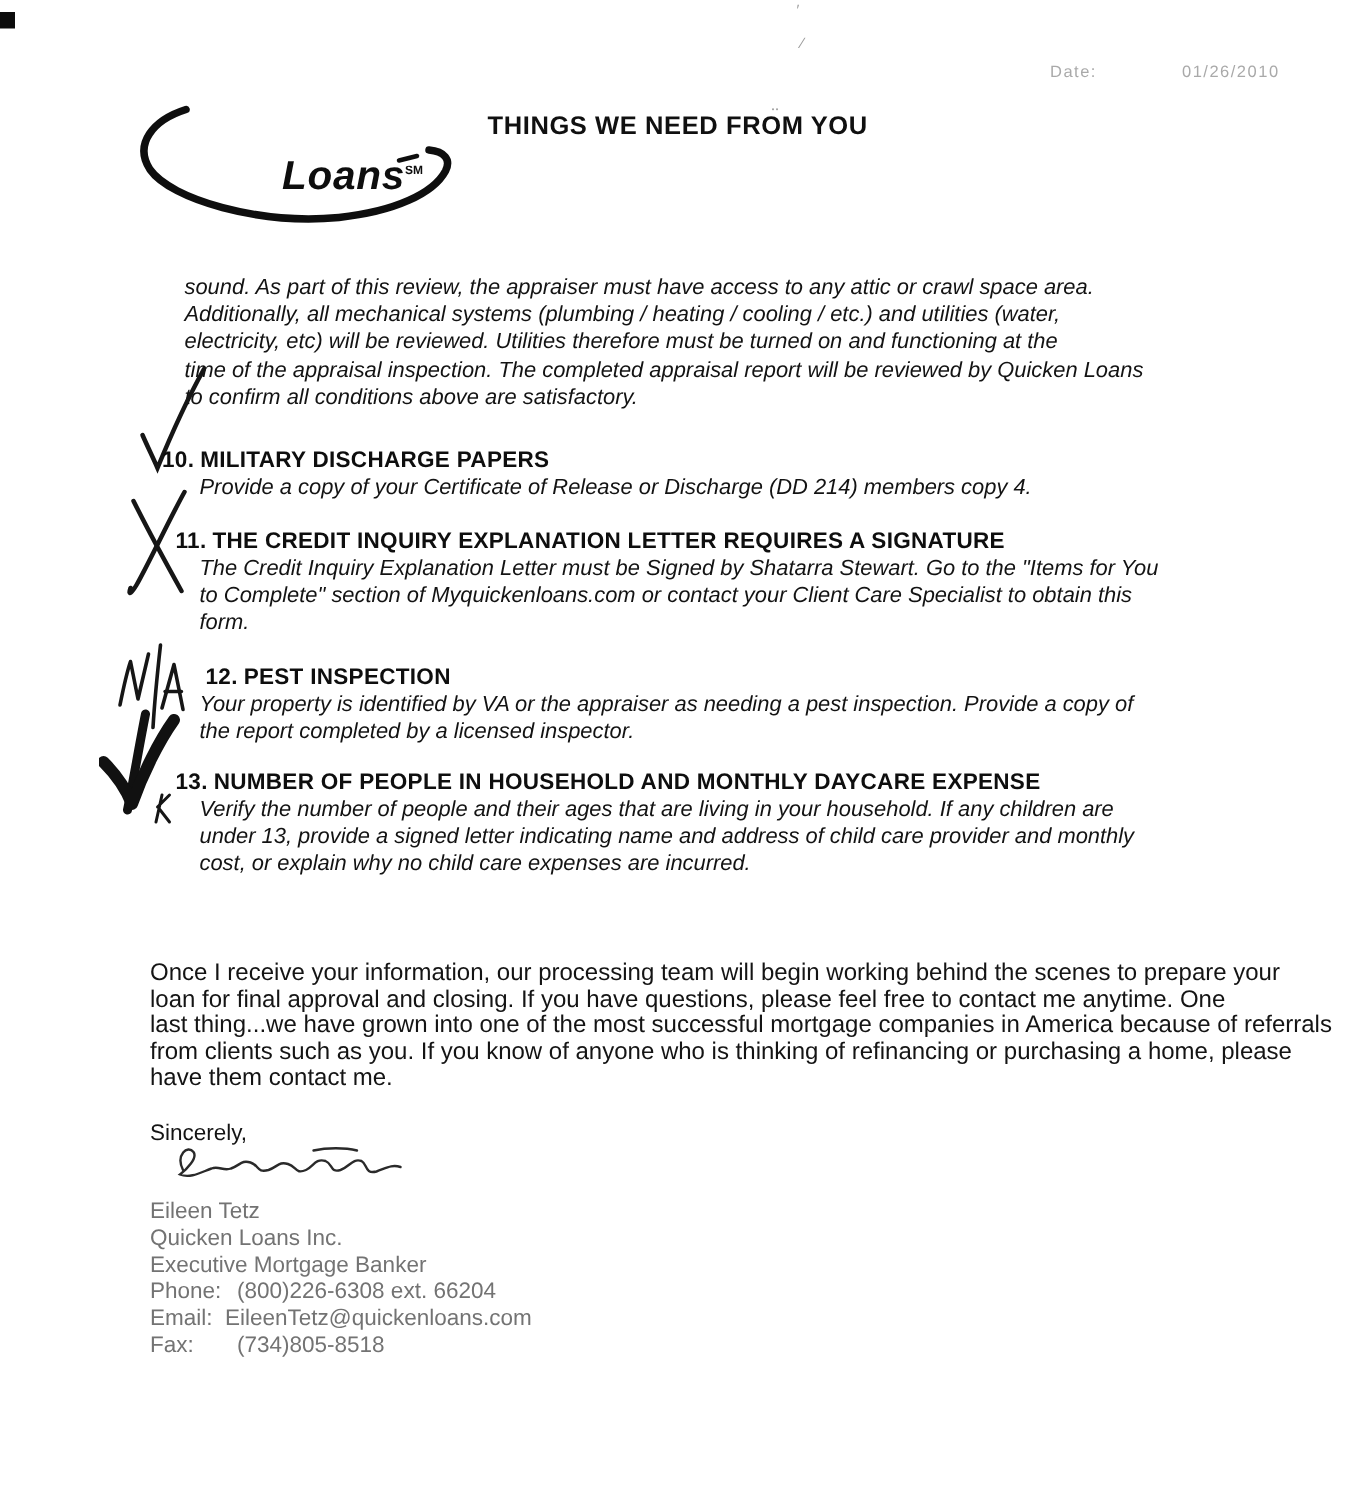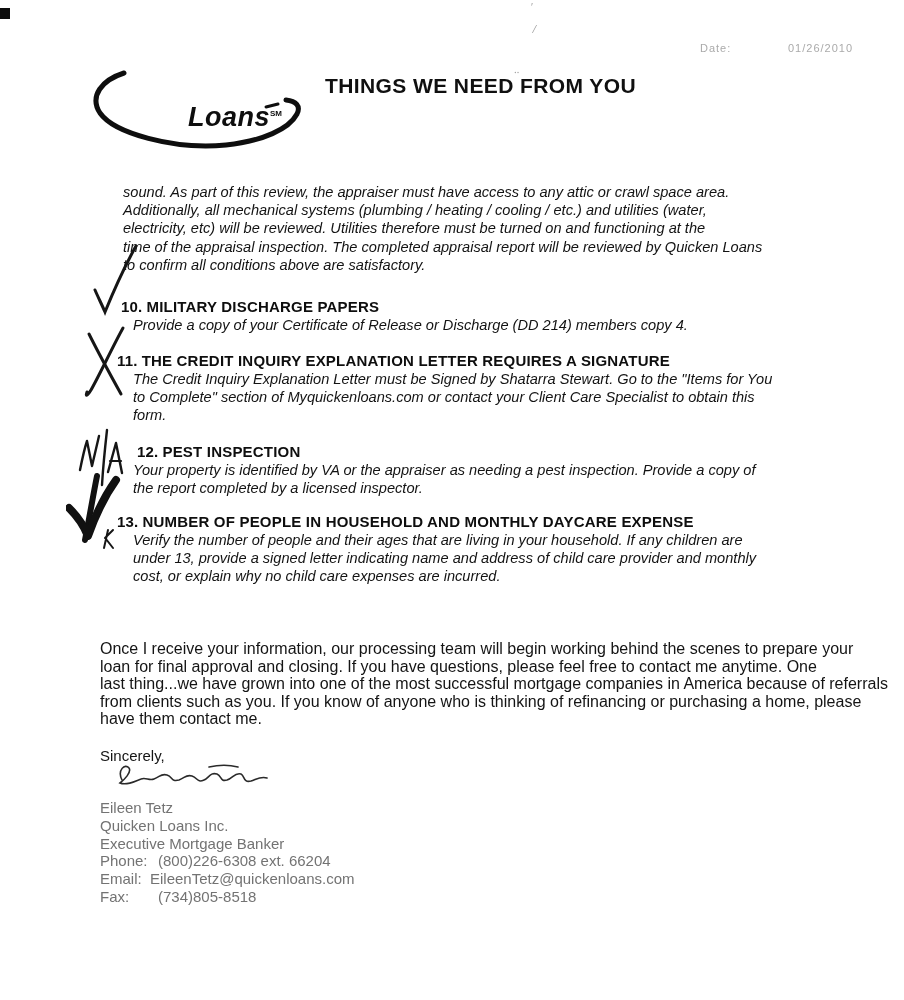--- a/index.html
+++ b/index.html
@@ -25,21 +25,21 @@
     position:absolute;left:39px;top:11px;background:#0e0e0e;color:#fff;
     font-size:27px;font-weight:bold;font-style:italic;line-height:30px;
     padding:1px 9px 1px 7px;letter-spacing:.5px;
   }
   .logo-loans{
     position:absolute;left:76px;top:44px;color:#0e0e0e;
     font-size:27px;font-weight:bold;font-style:italic;letter-spacing:.5px;margin-left:24px;
   }
   .logo-loans .sm{font-size:8px;font-style:normal;vertical-align:super;letter-spacing:0;}
 
-  .doc-title{left:325px;top:74px;margin:0;font-size:21px;font-weight:bold;
+  .doc-title{left:325px;top:74px;margin:0;font-size:17px;font-weight:bold;
     letter-spacing:.4px;color:#101010;white-space:nowrap;}
 
   
   .ital{font-style:italic;}
   .line{white-space:nowrap;}
   .intro{left:123px;top:183px;font-size:14.6px;line-height:18.2px;color:#131313;}
   .item-head{font-size:15px;font-weight:bold;color:#0e0e0e;white-space:nowrap;letter-spacing:.2px;}
   .item-head .num{margin-right:4px;}
   .item-body{font-size:14.6px;line-height:18.2px;color:#131313;}
 
@@ -83,21 +83,21 @@
     <div class="line">Additionally, all mechanical systems (plumbing / heating / cooling / etc.) and utilities (water,</div>
     <div class="line">electricity, etc) will be reviewed.  Utilities therefore must be turned on and functioning at the</div>
     <div class="line">time of the appraisal inspection.  The completed appraisal report will be reviewed by Quicken Loans</div>
     <div class="line">to confirm all conditions above are satisfactory.</div>
   </div>
 
   <svg class="abs mark" style="left:86px;top:240px;" width="56" height="80" viewBox="0 0 56 80">
     <path d="M 9 50 C 12 57, 16 65, 19 72 C 28 50, 40 24, 50 6" fill="none" stroke="#161616" stroke-width="3" stroke-linecap="round"></path>
   </svg>
 
-  <div class="abs item-head" style="left:121px;top:298px;text-align:center;">
+  <div class="abs item-head" style="left:108px;top:298px;text-align:center;">
     <span class="num">10.</span><span>MILITARY DISCHARGE PAPERS</span>
   </div>
   <div class="abs item-body ital" style="left:133px;top:316px;">
     <div class="line">Provide a copy of your Certificate of Release or Discharge (DD 214) members copy 4.</div>
   </div>
 
   <svg class="abs mark" style="left:80px;top:324px;" width="50" height="80" viewBox="0 0 50 80">
     <path d="M 9 10 C 17 26, 31 52, 41 70" fill="none" stroke="#161616" stroke-width="3" stroke-linecap="round"></path>
     <path d="M 43 4 C 33 22, 19 52, 11 66 C 8 71, 5 74, 7 68" fill="none" stroke="#161616" stroke-width="3" stroke-linecap="round"></path>
   </svg>

